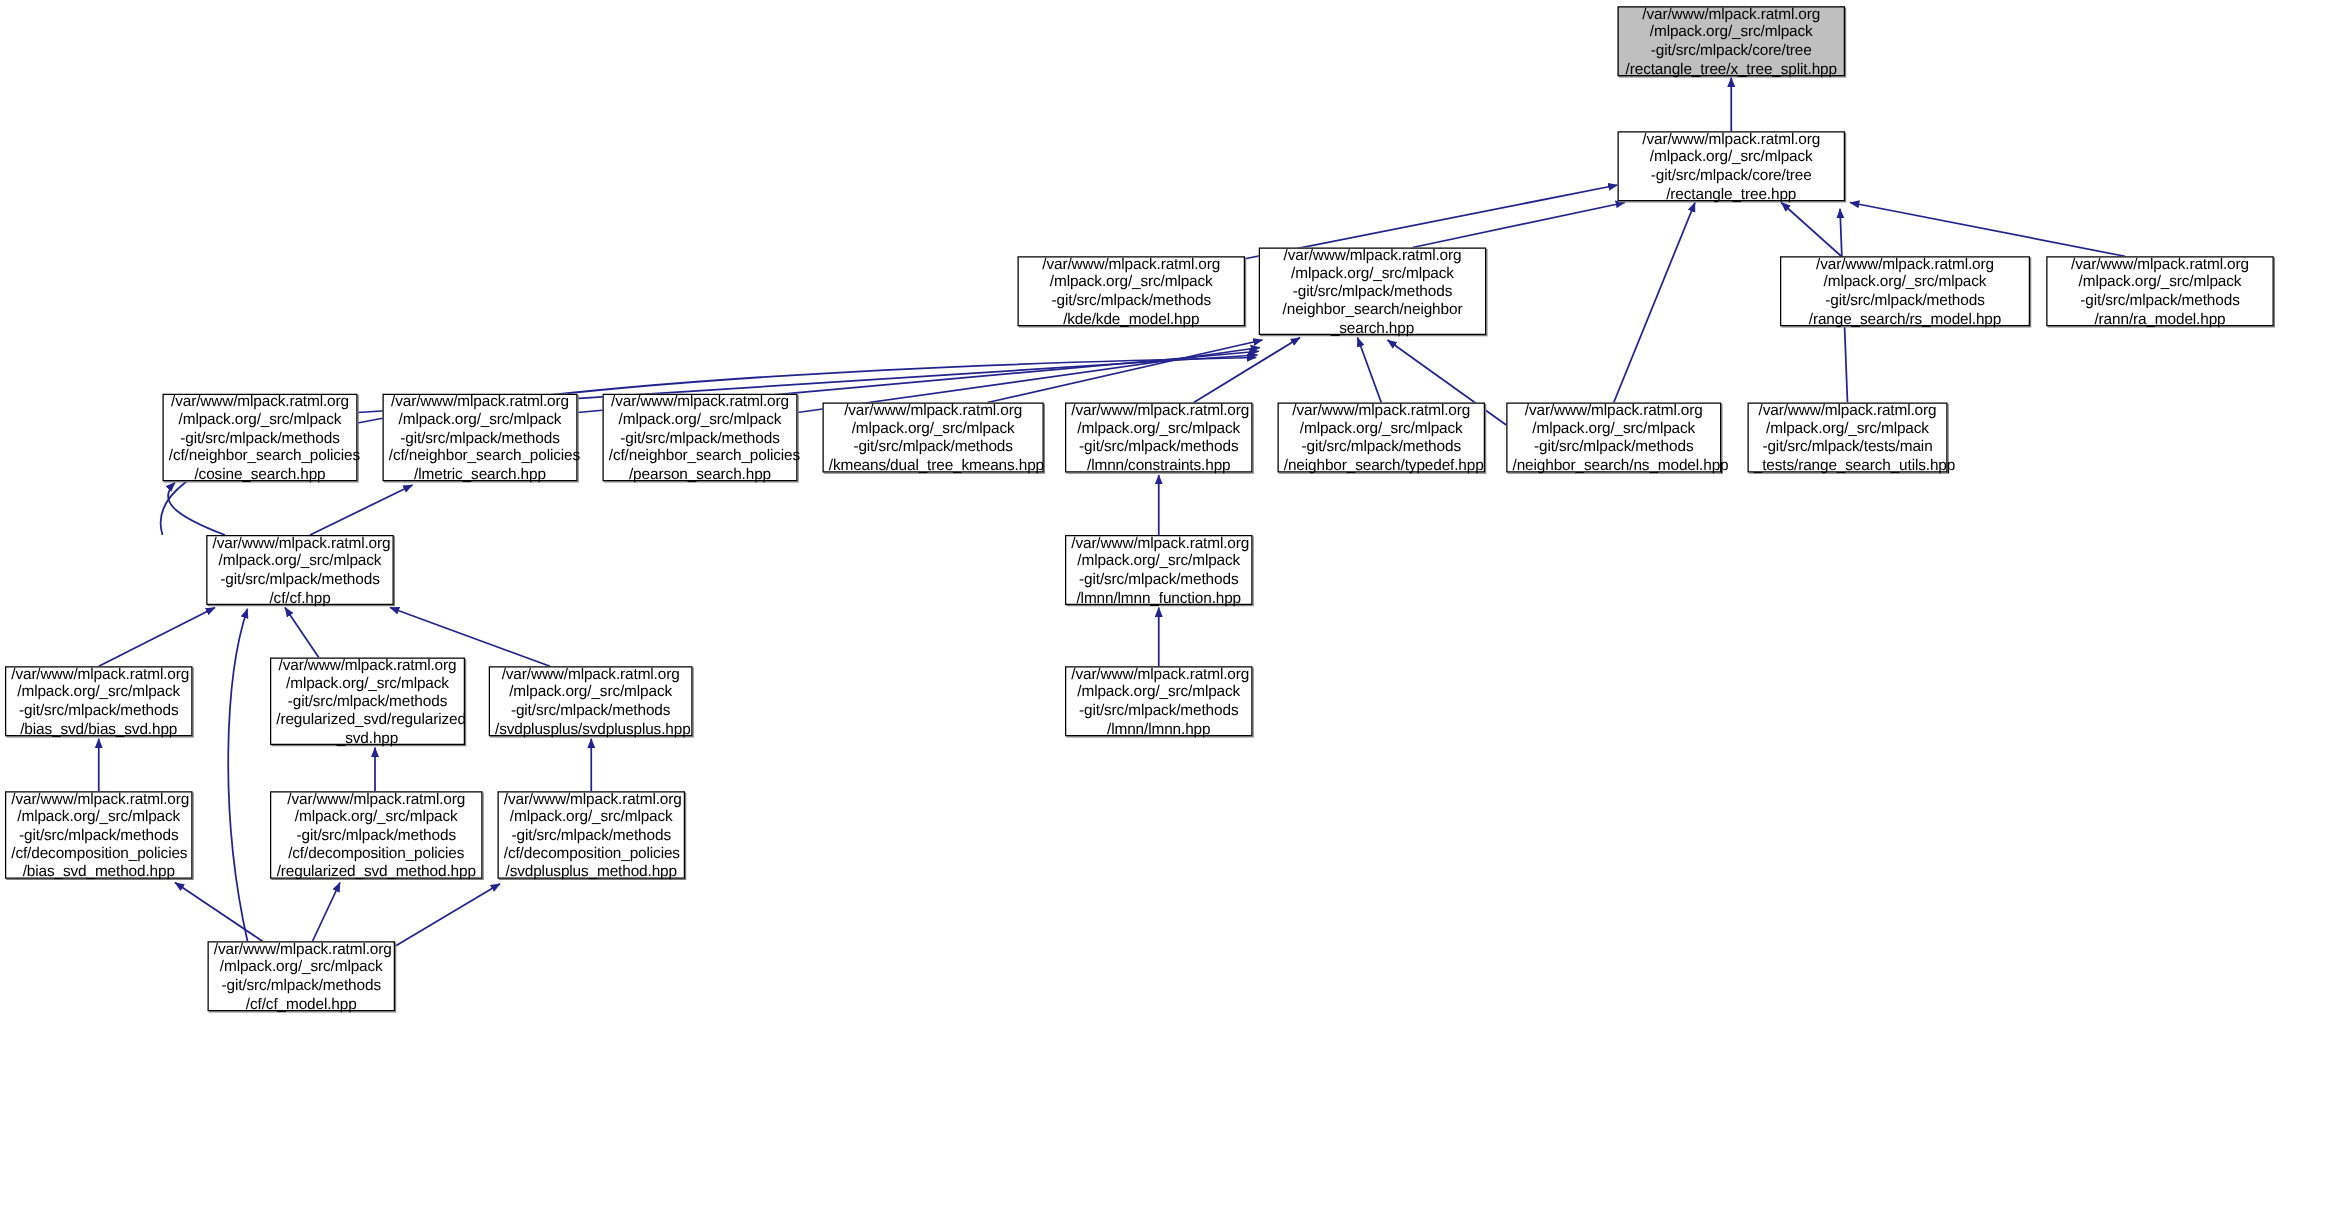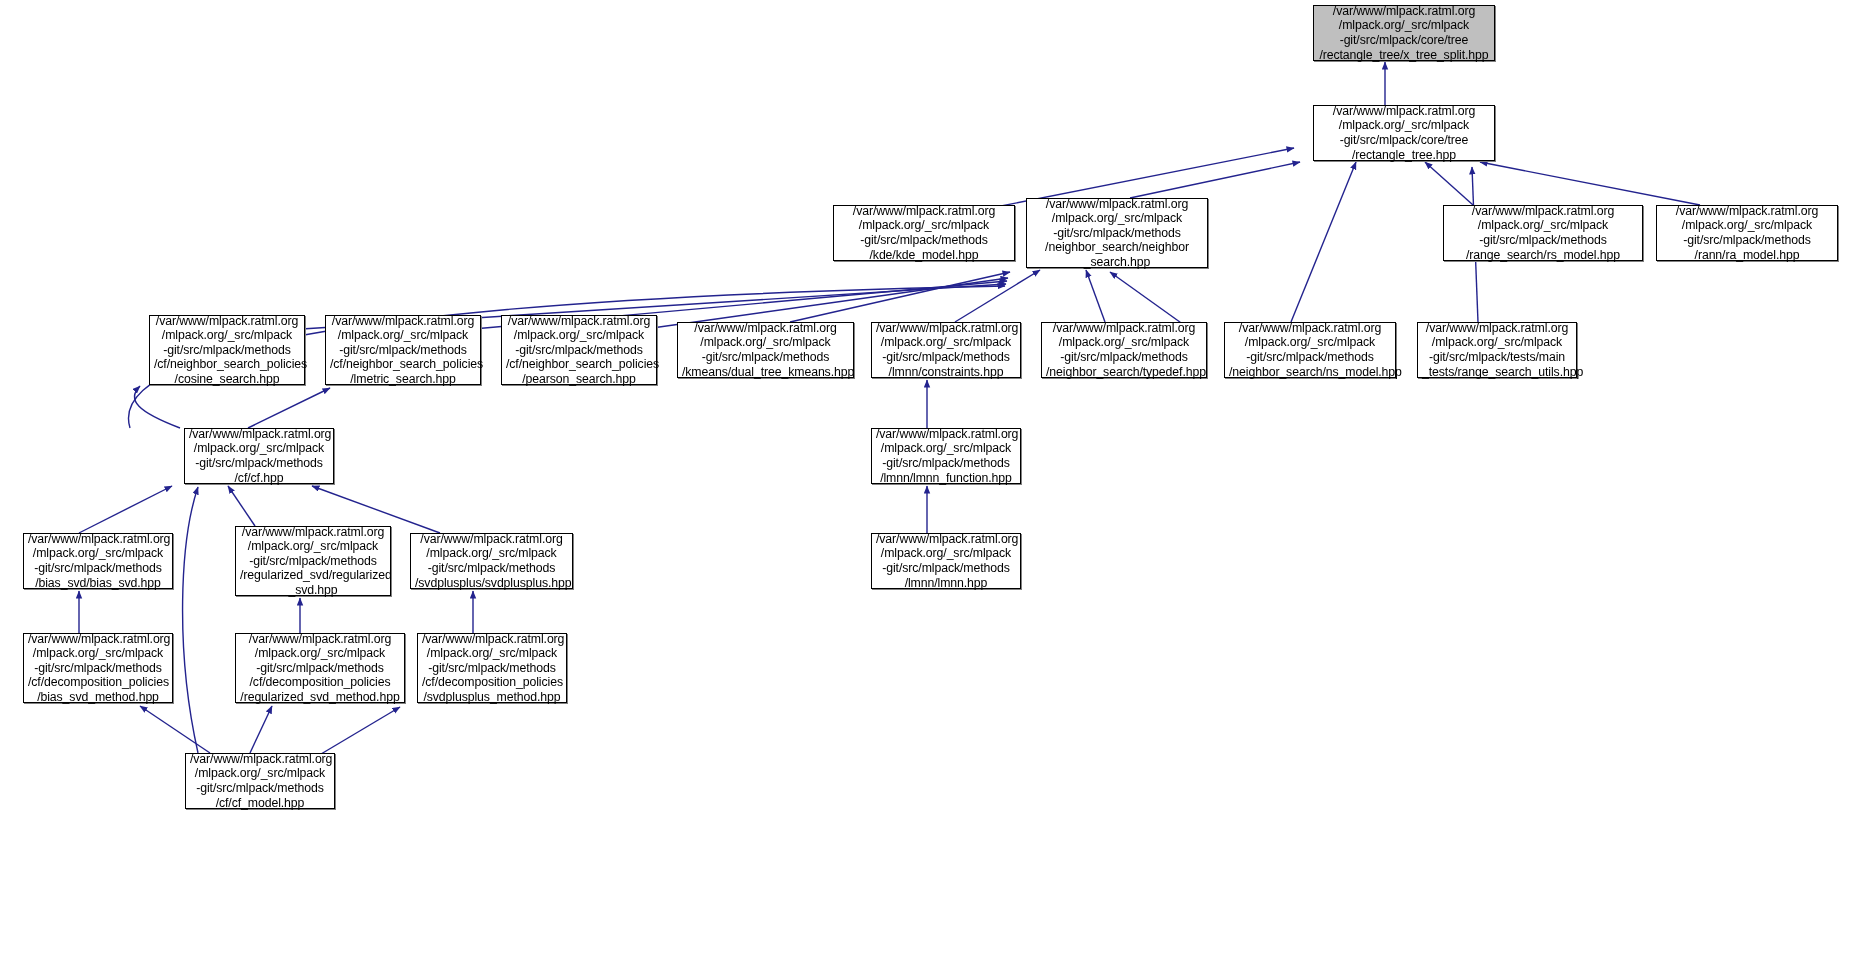--- a/index.html
+++ b/index.html
@@ -32,21 +32,20 @@
     display: flex;
     align-items: center;
     justify-content: center;
     text-align: center;
     color: #000000;
     font-size: 12.3px;
     line-height: 14.6px;
     letter-spacing: -0.1px;
     white-space: pre-line;
     z-index: 2;
-    margin-left: 19px;
   }
   .node.root {
     background: #bfbfbf;
     border: 1px solid #000000;
   }
   .node .label {
     display: block;
     width: 100%;
     padding: 0 4px;
     box-sizing: border-box;

